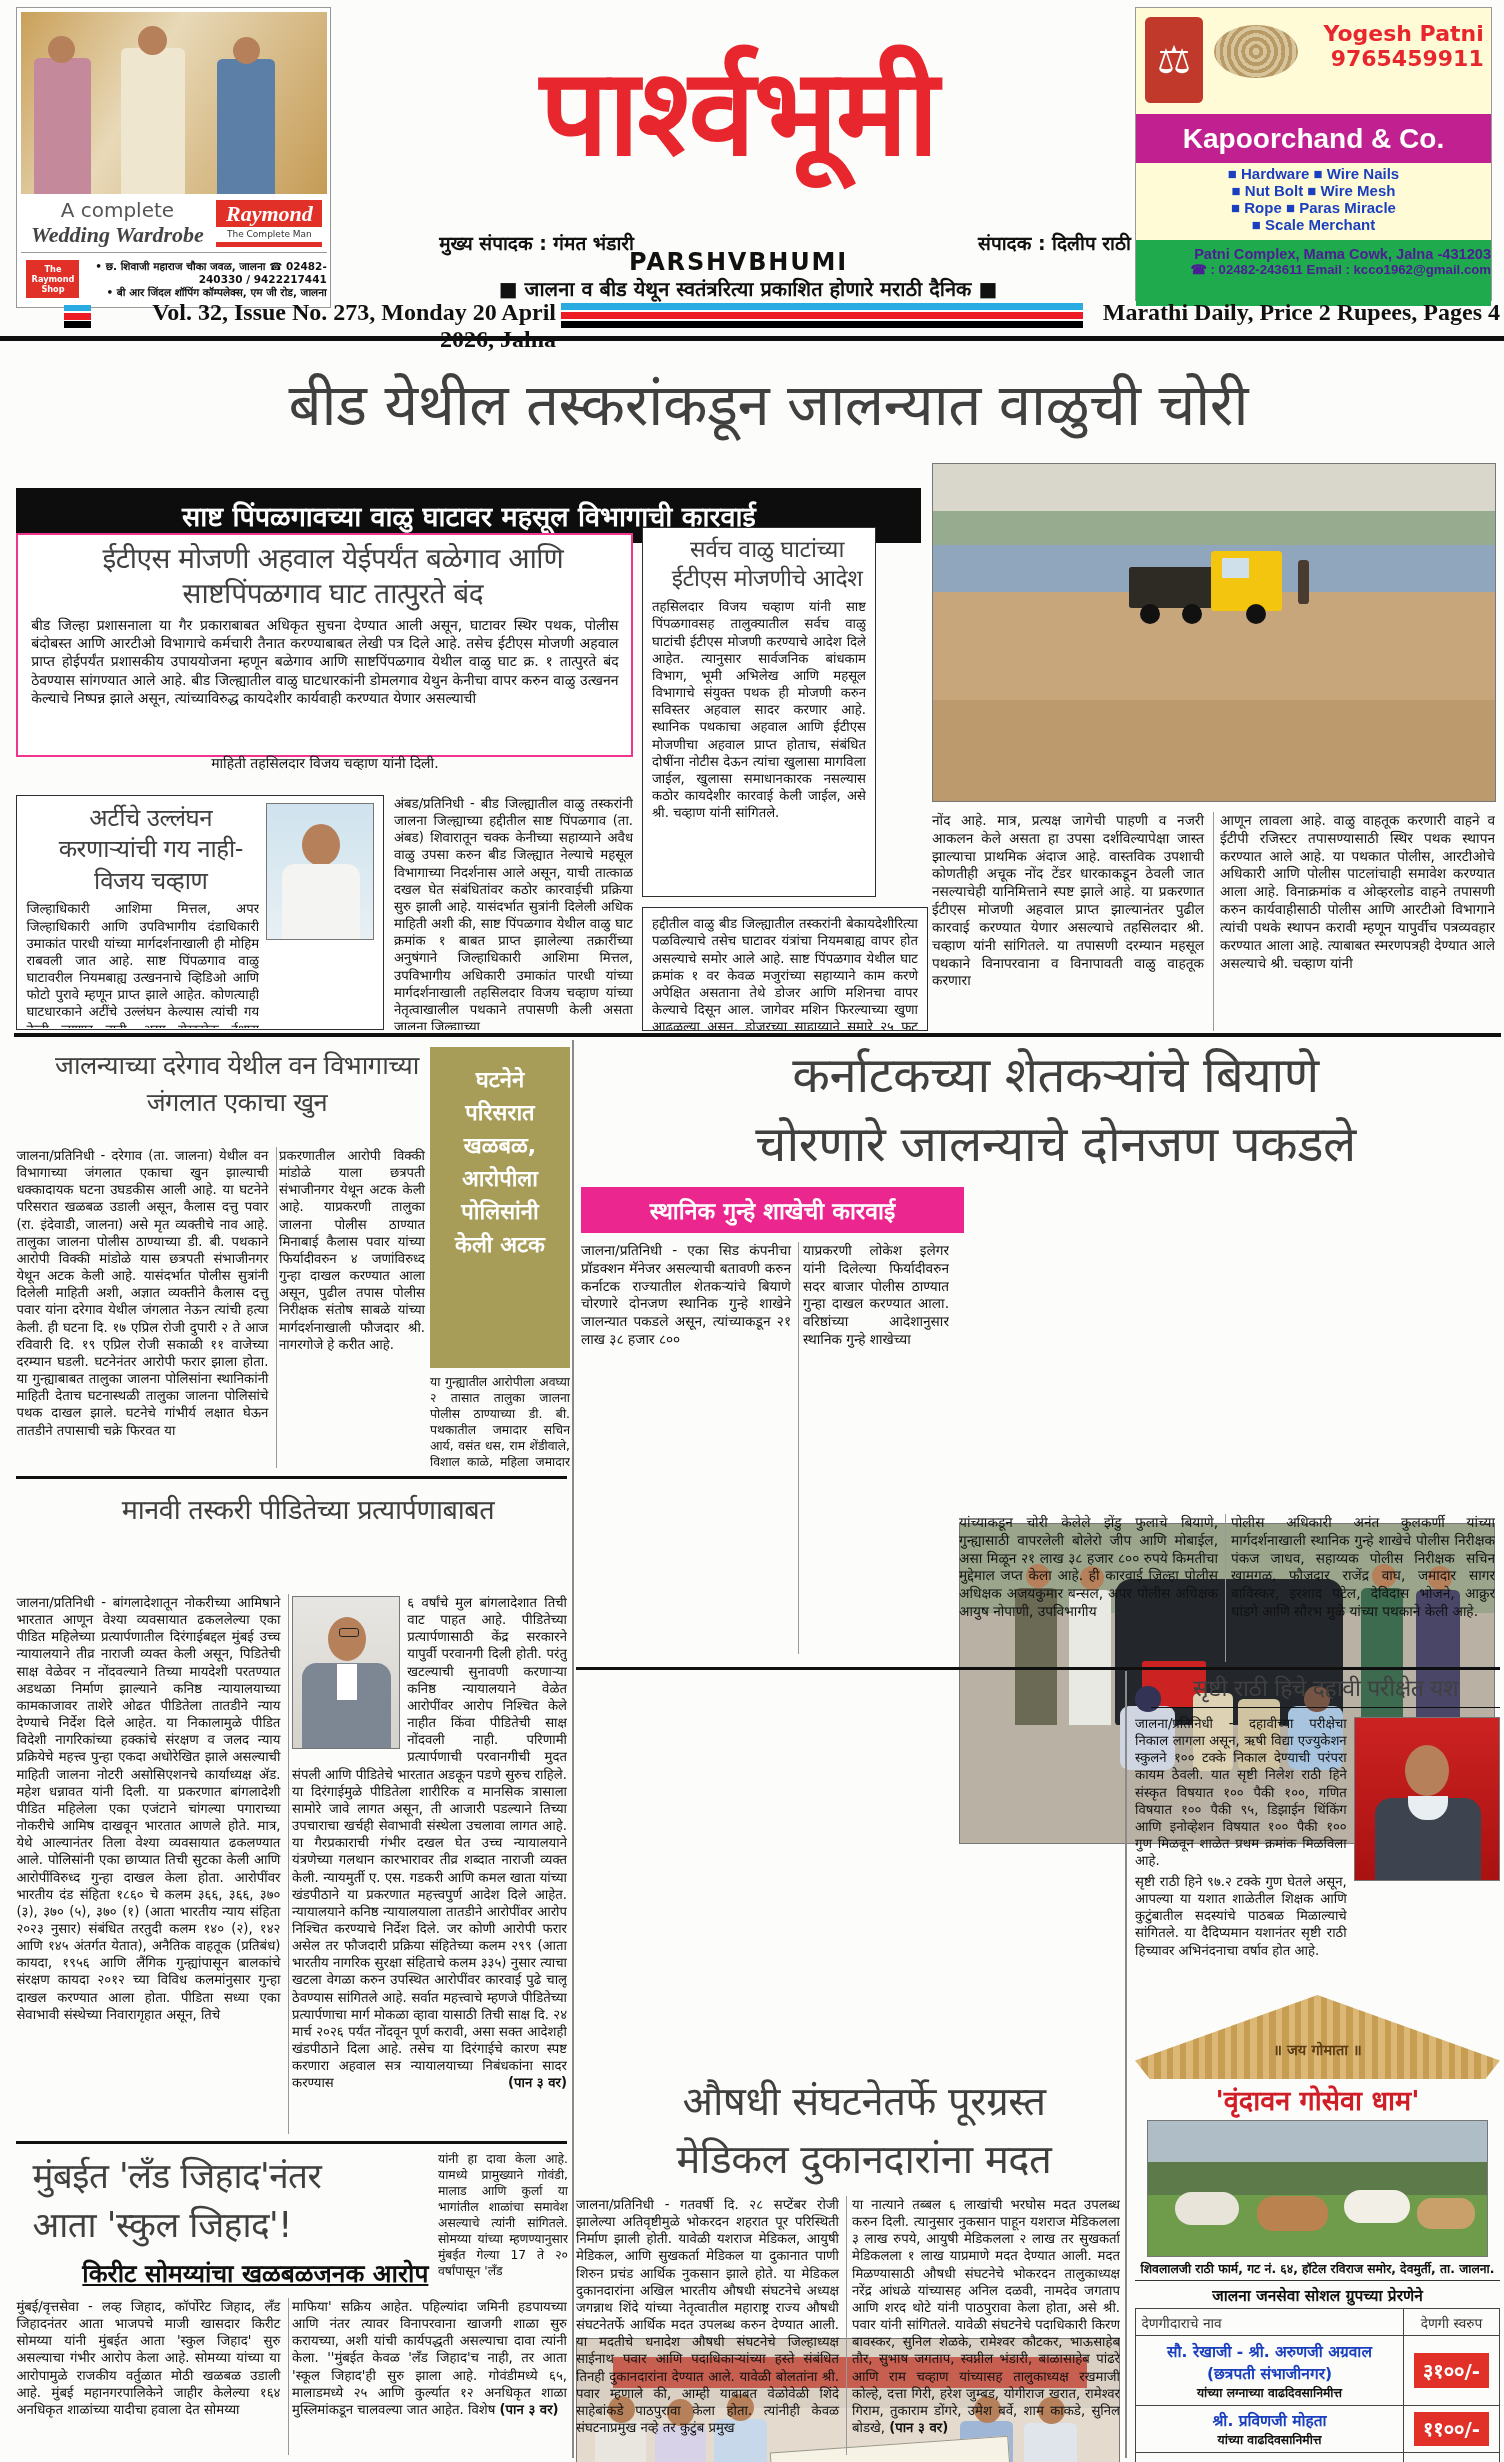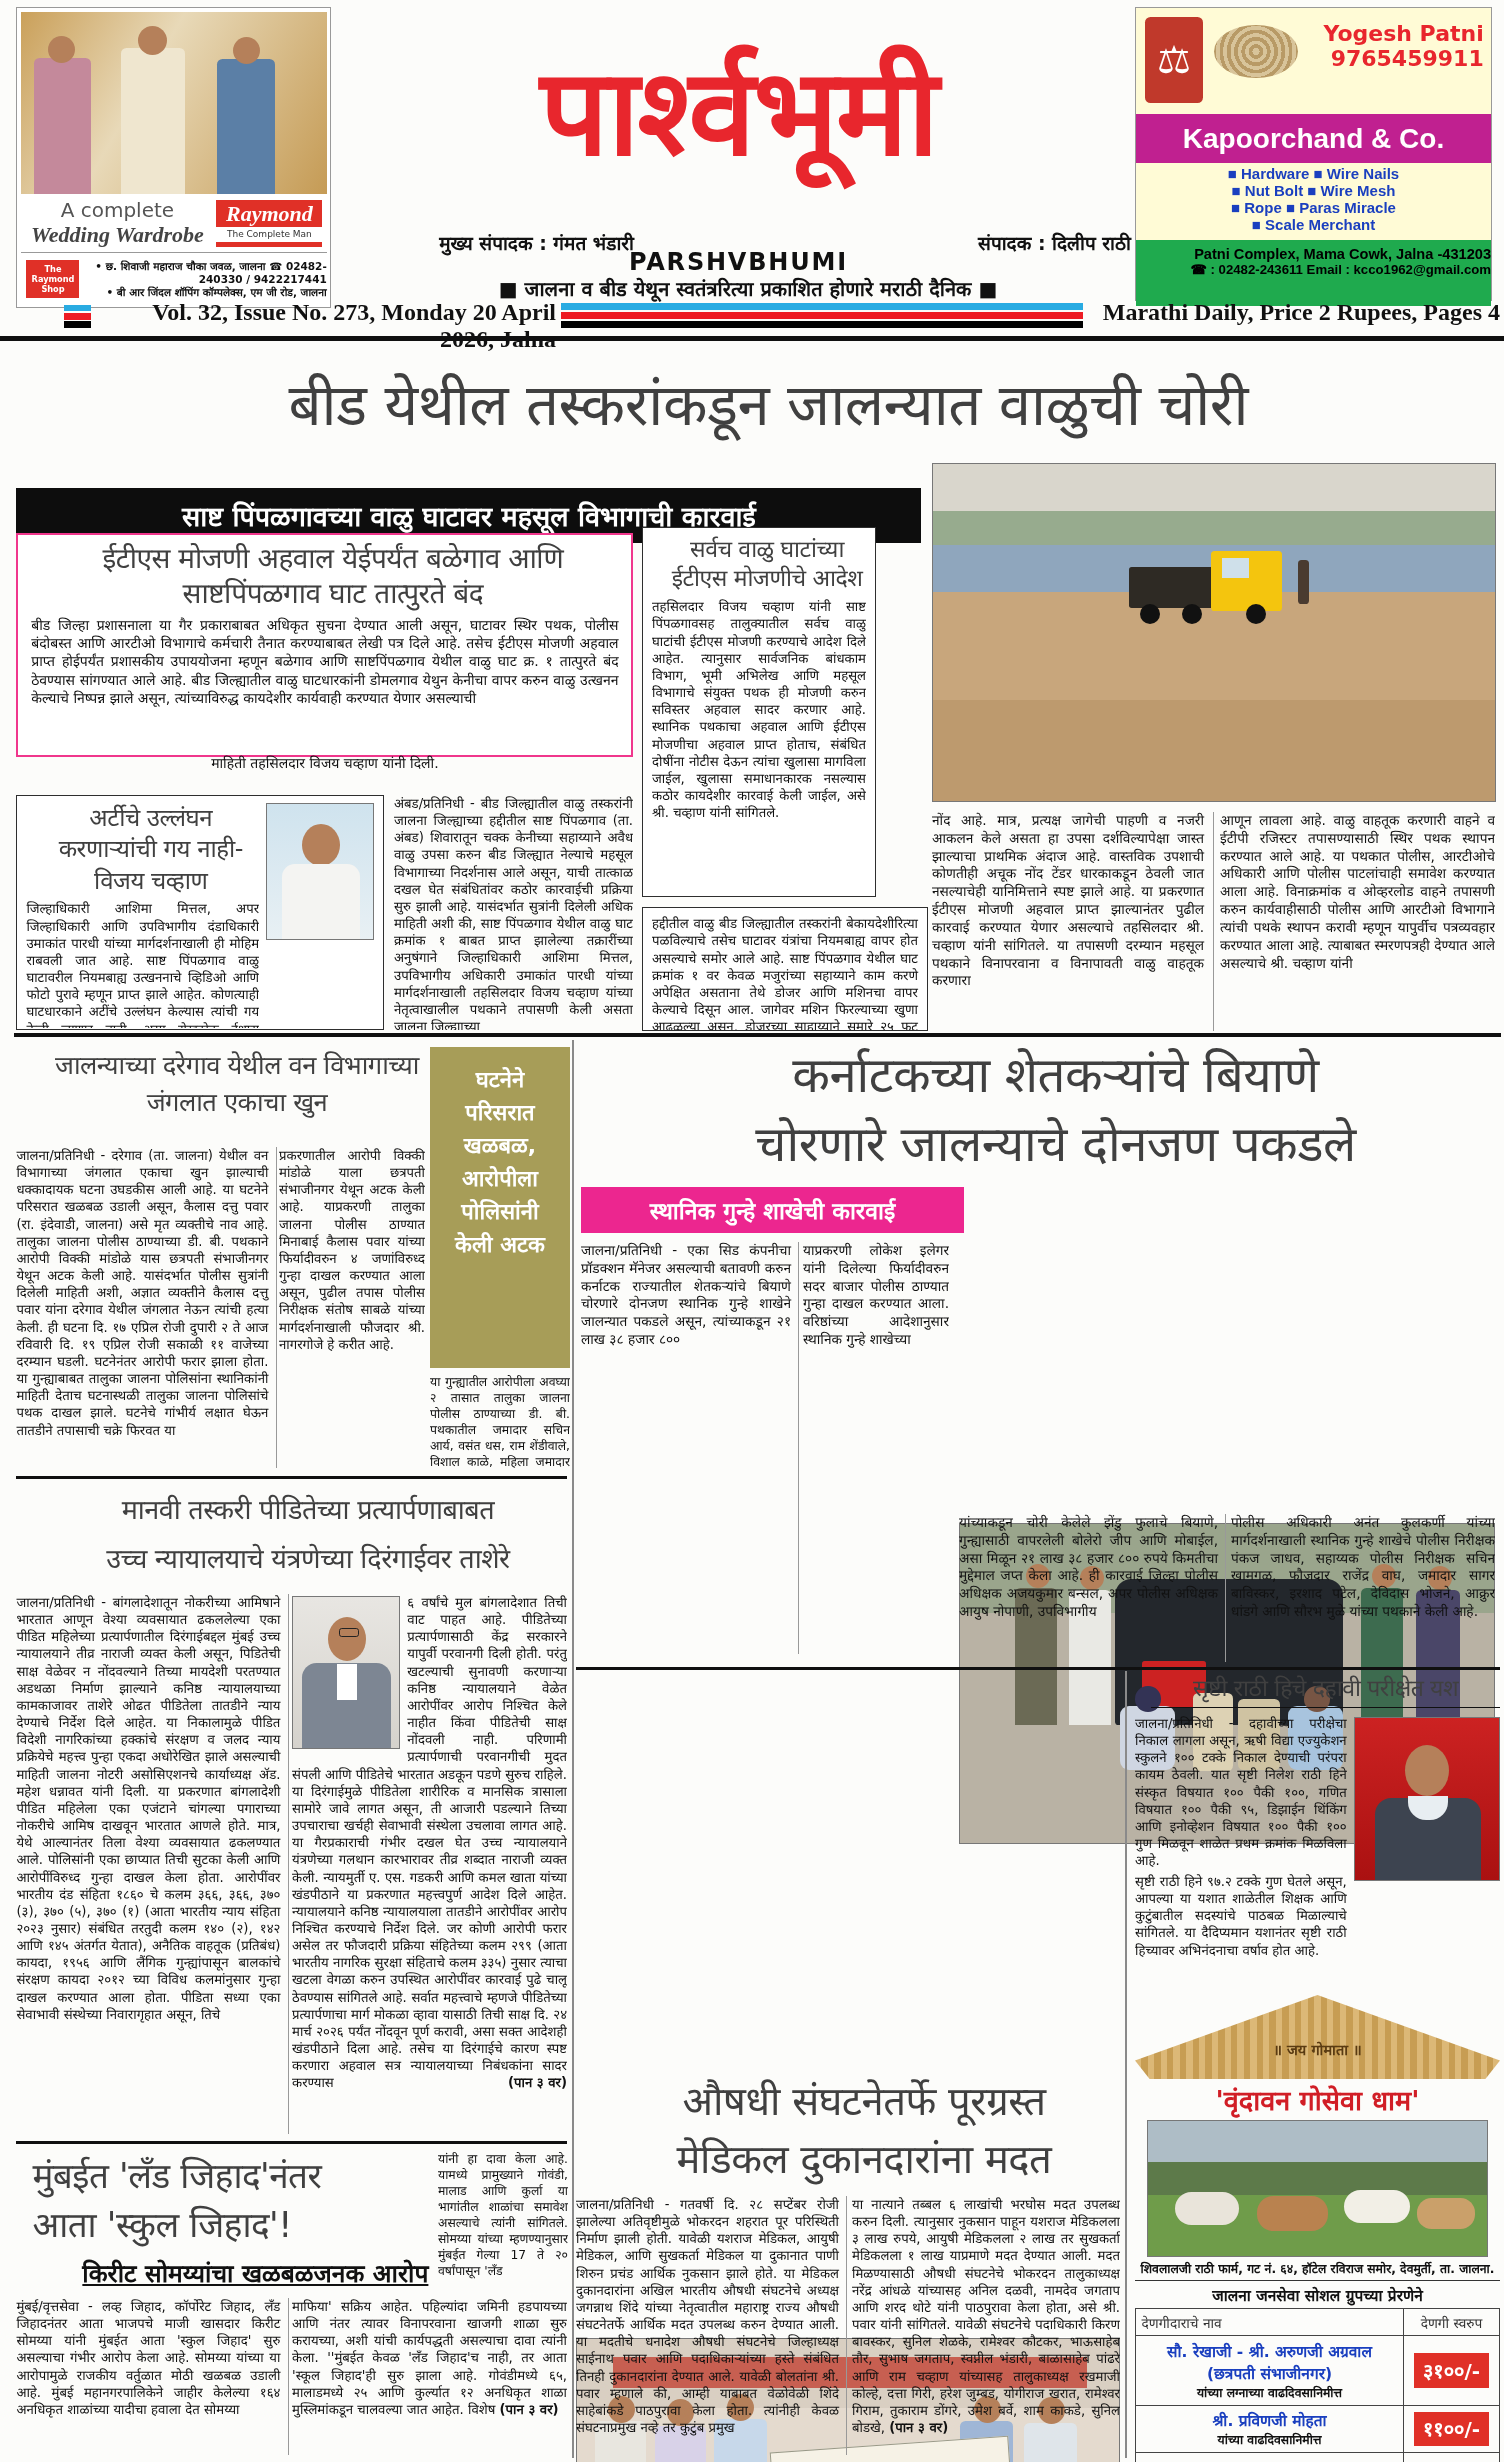--- a/index.html
+++ b/index.html
@@ -72,21 +72,21 @@
   </div>
   <div class="fl" style="height:49px;background:#c02090;">
     <span style="color:#fff;font-weight:bold;font-size:28px;font-family:'Liberation Sans',sans-serif;">Kapoorchand &amp; Co.</span>
   </div>
   <div style="height:75px;color:#1a3fbf;font-weight:bold;font-size:15px;text-align:center;padding-top:1.8px;font-family:'Liberation Sans',sans-serif;">
     <div>■ Hardware  ■ Wire Nails</div>
     <div>■ Nut Bolt  ■ Wire Mesh</div>
     <div>■ Rope  ■ Paras Miracle</div>
     <div>■ Scale Merchant</div>
   </div>
-  <div style="height:60px;background:#1faa4e;color:#000000;text-align:center;padding-top:5.5px;font-family:'Liberation Sans',sans-serif;">
+  <div style="height:60px;background:#1faa4e;color:#4c1d95;text-align:center;padding-top:5.5px;font-family:'Liberation Sans',sans-serif;">
     <div class="b" style="font-size:14.6px;">Patni Complex, Mama Cowk, Jalna -431203</div>
     <div class="b" style="font-size:13.2px;">☎ : 02482-243611 Email : kcco1962@gmail.com</div>
   </div>
 </div>
 
 <div class="abs" style="left:64px;top:305px;width:27px;">
   <div style="height:6.4px;background:#29abe2;margin-bottom:1.8px;"></div>
   <div style="height:6.4px;background:#ed1c24;margin-bottom:1.8px;"></div>
   <div style="height:6.4px;background:#000;"></div>
 </div>
@@ -188,21 +188,20 @@
   <div class="head" style="left:344px;top:162px;width:25.5px;height:25.5px;background:#754;"></div>
   <div class="abs" style="left:233px;top:169px;width:40px;height:78px;background:#ddd2b4;border-radius:5.5px;"></div>
   <div class="abs" style="left:278px;top:175px;width:42px;height:71px;background:#cfc3a2;border-radius:5.5px;"></div>
 </div>
 <div class="abs just" style="left:959px;top:1514px;width:259px;height:148px;font-size:13.7px;border-right:0.9px solid #999;padding-right:7.3px;">यांच्याकडून चोरी केलेले झेंडु फुलाचे बियाणे, गुन्ह्यासाठी वापरलेली बोलेरो जीप आणि मोबाईल, असा मिळून २१ लाख ३८ हजार ८०० रुपये किमतीचा मुद्देमाल जप्त केला आहे. ही कारवाई जिल्हा पोलीस अधिक्षक अजयकुमार बन्सल, अपर पोलीस अधिक्षक आयुष नोपाणी, उपविभागीय</div>
 <div class="abs just" style="left:1231px;top:1514px;width:264px;height:148px;font-size:13.7px;">पोलीस अधिकारी अनंत कुलकर्णी यांच्या मार्गदर्शनाखाली स्थानिक गुन्हे शाखेचे पोलीस निरीक्षक पंकज जाधव, सहाय्यक पोलीस निरीक्षक सचिन खामगळ, फौजदार राजेंद्र वाघ, जमादार सागर बाविस्कर, इरशाद पटेल, देविदास भोजने, आक्रुर धांडगे आणि सौरभ मुळे यांच्या पथकाने केली आहे.</div>
 
 <div class="abs rule" style="left:16.4px;top:1476px;width:551px;height:2.7px;"></div>
 <div class="abs ctr headline" style="left:16.4px;top:1485px;width:551px;height:98px;">
   <div style="font-size:27px;line-height:49px;">मानवी तस्करी पीडितेच्या प्रत्यार्पणाबाबत</div>
-  <div style="font-size:27px;line-height:49px;">उच्च न्यायालयाचे यंत्रणेच्या दिरंगाईवर ताशेरे</div>
 </div>
 <div class="abs just" style="left:16.4px;top:1594px;width:264px;height:540px;font-size:13.2px;border-right:0.9px solid #999;padding-right:7.3px;">जालना/प्रतिनिधी - बांगलादेशातून नोकरीच्या आमिषाने भारतात आणून वेश्या व्यवसायात ढकललेल्या एका पीडित महिलेच्या प्रत्यार्पणातील दिरंगाईबद्दल मुंबई उच्च न्यायालयाने तीव्र नाराजी व्यक्त केली असून, पिडितेची साक्ष वेळेवर न नोंदवल्याने तिच्या मायदेशी परतण्यात अडथळा निर्माण झाल्याने कनिष्ठ न्यायालयाच्या कामकाजावर ताशेरे ओढत पीडितेला तातडीने न्याय देण्याचे निर्देश दिले आहेत. या निकालामुळे पीडित विदेशी नागरिकांच्या हक्कांचे संरक्षण व जलद न्याय प्रक्रियेचे महत्त्व पुन्हा एकदा अधोरेखित झाले असल्याची माहिती जालना नोटरी असोसिएशनचे कार्याध्यक्ष ॲड. महेश धन्नावत यांनी दिली. या प्रकरणात बांगलादेशी पीडित महिलेला एका एजंटाने चांगल्या पगाराच्या नोकरीचे आमिष दाखवून भारतात आणले होते. मात्र, येथे आल्यानंतर तिला वेश्या व्यवसायात ढकलण्यात आले. पोलिसांनी एका छाप्यात तिची सुटका केली आणि आरोपींविरुध्द गुन्हा दाखल केला होता. आरोपींवर भारतीय दंड संहिता १८६० चे कलम ३६६, ३६६, ३७० (३), ३७० (५), ३७० (१) (आता भारतीय न्याय संहिता २०२३ नुसार) संबंधित तरतुदी कलम १४० (२), १४२ आणि १४५ अंतर्गत येतात), अनैतिक वाहतूक (प्रतिबंध) कायदा, १९५६ आणि लैंगिक गुन्ह्यांपासून बालकांचे संरक्षण कायदा २०१२ च्या विविध कलमांनुसार गुन्हा दाखल करण्यात आला होता. पीडिता सध्या एका सेवाभावी संस्थेच्या निवारागृहात असून, तिचे</div>
 <div class="abs just" style="left:292px;top:1594px;width:275px;height:540px;font-size:13.2px;">
   <span class="photo" style="float:left;width:108px;height:153px;margin:1.8px 7.3px 3.6px 0;display:block;background:linear-gradient(#e8e6e2,#d5d2cc);">
     <span class="head" style="left:35px;top:20px;width:38px;height:44px;position:absolute;"></span>
     <span class="abs" style="left:46px;top:31px;width:18px;height:7.3px;border:1.8px solid #222;border-radius:2.7px;"></span>
     <span class="figure" style="left:9px;top:66px;width:89px;height:88px;background:#7d8693;border-radius:14.6px 14.6px 0 0;position:absolute;"></span>
     <span class="abs" style="left:44px;top:67px;width:20px;height:36px;background:#fff;"></span>
   </span>
   <span>६ वर्षांचे मुल बांगलादेशात तिची वाट पाहत आहे. पीडितेच्या प्रत्यार्पणासाठी केंद्र सरकारने यापुर्वी परवानगी दिली होती. परंतु खटल्याची सुनावणी करणाऱ्या कनिष्ठ न्यायालयाने वेळेत आरोपींवर आरोप निश्चित केले नाहीत किंवा पीडितेची साक्ष नोंदवली नाही. परिणामी प्रत्यार्पणाची परवानगीची मुदत संपली आणि पीडितेचे भारतात अडकून पडणे सुरुच राहिले. या दिरंगाईमुळे पीडितेला शारीरिक व मानसिक त्रासाला सामोरे जावे लागत असून, ती आजारी पडल्याने तिच्या उपचाराचा खर्चही सेवाभावी संस्थेला उचलावा लागत आहे. या गैरप्रकाराची गंभीर दखल घेत उच्च न्यायालयाने यंत्रणेच्या गलथान कारभारावर तीव्र शब्दात नाराजी व्यक्त केली. न्यायमुर्ती ए. एस. गडकरी आणि कमल खाता यांच्या खंडपीठाने या प्रकरणात महत्त्वपुर्ण आदेश दिले आहेत. न्यायालयाने कनिष्ठ न्यायालयाला तातडीने आरोपींवर आरोप निश्चित करण्याचे निर्देश दिले. जर कोणी आरोपी फरार असेल तर फौजदारी प्रक्रिया संहितेच्या कलम २९९ (आता भारतीय नागरिक सुरक्षा संहिताचे कलम ३३५) नुसार त्याचा खटला वेगळा करुन उपस्थित आरोपींवर कारवाई पुढे चालू ठेवण्यास सांगितले आहे. सर्वात महत्त्वाचे म्हणजे पीडितेच्या प्रत्यार्पणाचा मार्ग मोकळा व्हावा यासाठी तिची साक्ष दि. २४ मार्च २०२६ पर्यंत नोंदवून पूर्ण करावी, असा सक्त आदेशही खंडपीठाने दिला आहे. तसेच या दिरंगाईचे कारण स्पष्ट करणारा अहवाल सत्र न्यायालयाच्या निबंधकांना सादर करण्यास</span>

